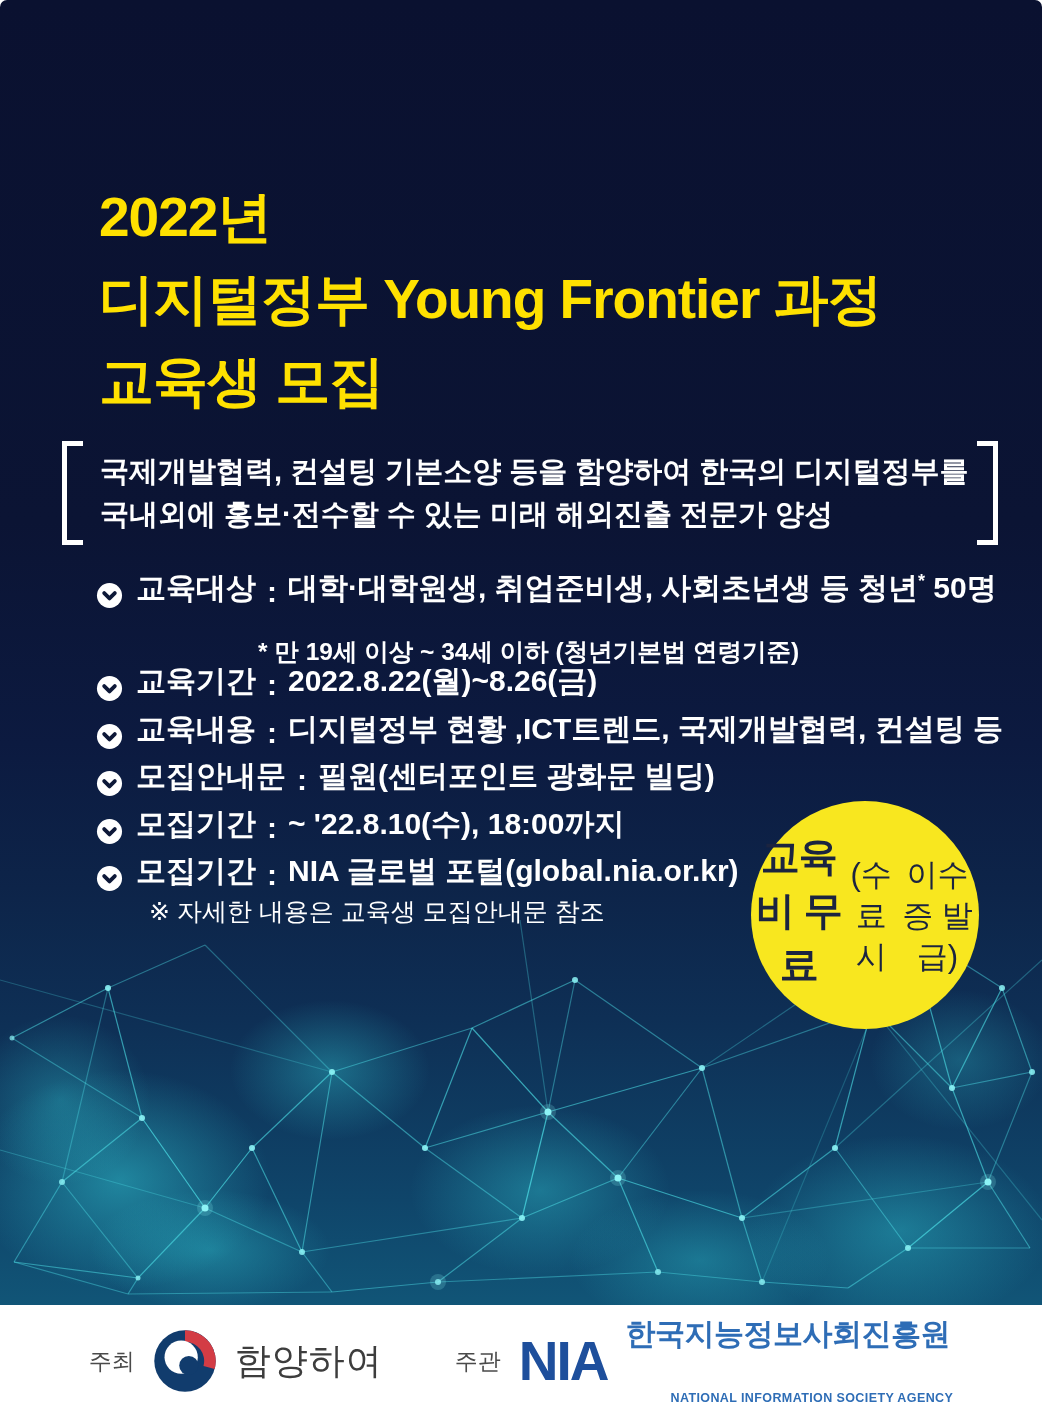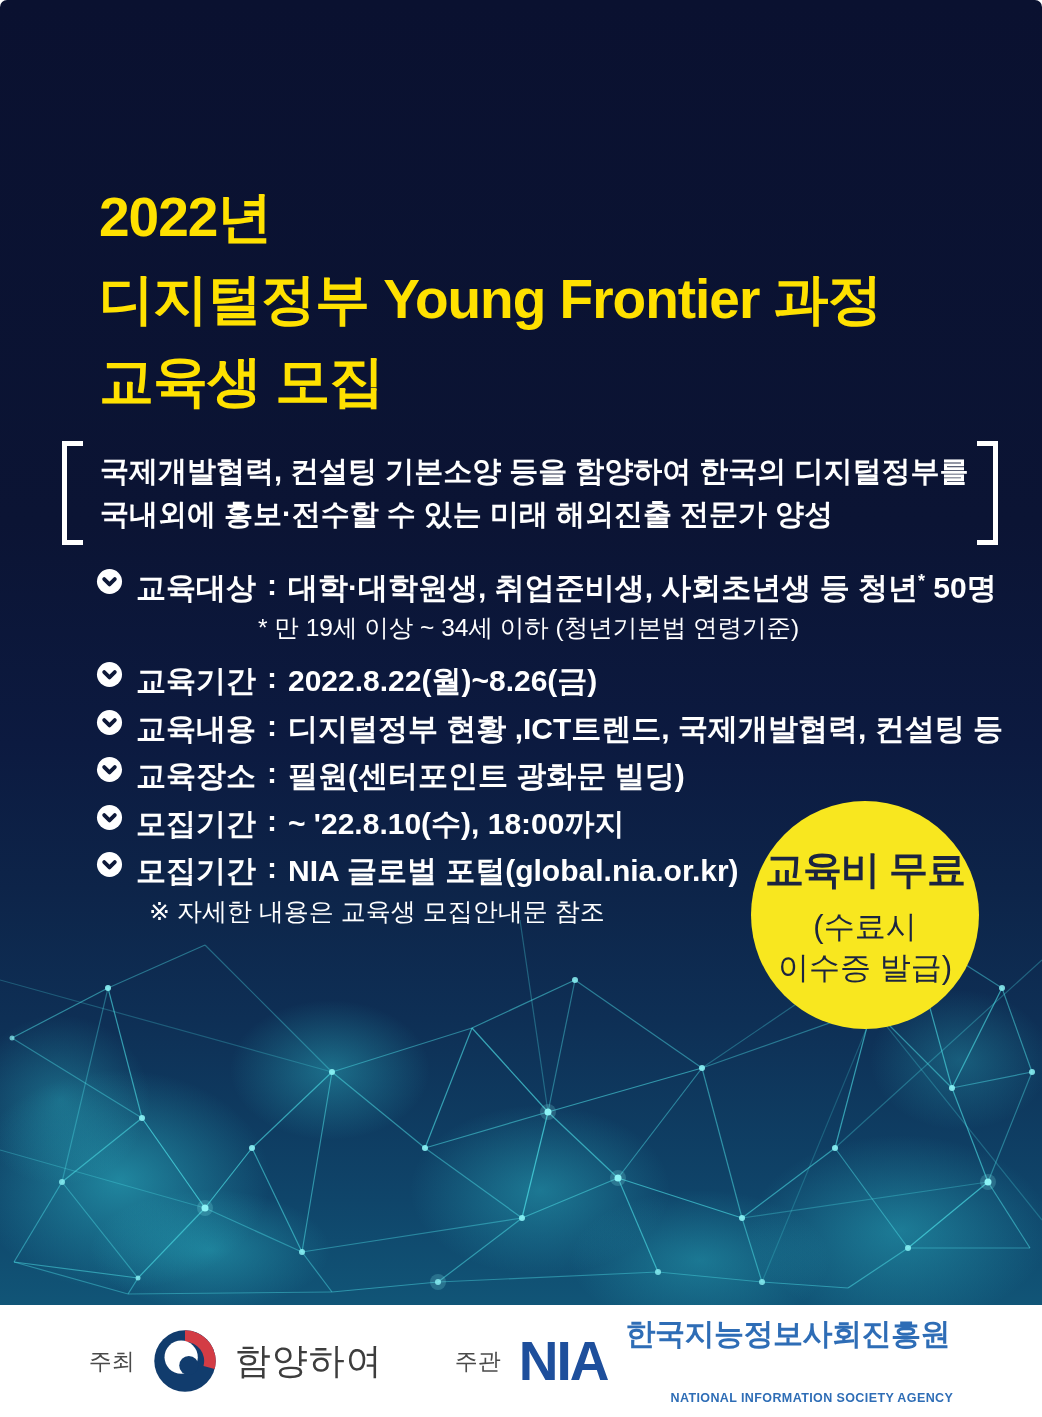--- a/index.html
+++ b/index.html
@@ -28,39 +28,39 @@
   .intro{position:absolute;left:62px;top:441px;z-index:3;display:flex;align-items:stretch;}
   .bracket{width:16px;flex:none;}
   .bracket.l{border-left:5px solid #fff;border-top:5px solid #fff;border-bottom:5px solid #fff;margin-right:17px;}
   .bracket.r{border-right:5px solid #fff;border-top:5px solid #fff;border-bottom:5px solid #fff;margin-left:17px;}
   .intro-text{
     color:#ffffff;font-size:29px;font-weight:700;line-height:43px;
     padding:9px 0;width:860px;white-space:nowrap;
   }
 
   .drow{
-    position:absolute;left:96px;z-index:3;display:flex;align-items:flex-start;
+    position:absolute;left:96px;z-index:3;display:flex;align-items:flex-end;
     color:#ffffff;font-size:30px;font-weight:700;white-space:nowrap;
   }
   .chev{width:27px;height:27px;margin-right:13px;flex:none;}
   .colon{margin:0 11px;}
   .sup{font-size:60%;vertical-align:super;}
   .note{
-    position:absolute;left:258px;top:611px;z-index:3;
-    color:#ffffff;font-size:24.5px;font-weight:400;white-space:nowrap;
+    position:absolute;left:258px;top:635px;z-index:3;
+    color:#ffffff;font-size:24.5px;font-weight:700;white-space:nowrap;
   }
   .footnote{
     position:absolute;left:149px;top:895px;z-index:3;
     color:#ffffff;font-size:25px;font-weight:400;white-space:nowrap;text-align:center;
   }
 
   .badge{
     position:absolute;left:751px;top:801px;width:228px;height:228px;z-index:4;
     border-radius:50%;background:#f8e71f;color:#1b2440;
-    display:flex;flex-direction:column;align-items:center;justify-content:center;
+    display:flex;flex-direction:row;align-items:center;justify-content:center;
     text-align:center;
   }
   .badge .b0{font-size:39px;font-weight:800;letter-spacing:-1px;margin-bottom:9px;}
   .badge .b1,.badge .b2{font-size:31px;font-weight:500;line-height:41px;}
 
   .network{position:absolute;left:0;top:920px;width:1042px;height:385px;z-index:1;}
 
   
   .footer{
     position:absolute;left:0;top:1305px;width:1042px;height:112px;
@@ -125,21 +125,21 @@
       <span class="lbl">교육내용</span>
       <span class="colon">:</span>
       <span class="val">디지털정부 현황 ,ICT트렌드, 국제개발협력, 컨설팅 등</span>
     </div>
 
     <div class="drow" style="top:756px">
       <svg class="chev" viewBox="0 0 28 28">
         <circle cx="14" cy="14" r="13" fill="#ffffff"></circle>
         <path d="M8.5 11.5 L14 17 L19.5 11.5" fill="none" stroke="#0d1838" stroke-width="4" stroke-linecap="round" stroke-linejoin="round"></path>
       </svg>
-      <span class="lbl">교육장소</span>
+      <span class="lbl">모집안내문</span>
       <span class="colon">:</span>
       <span class="val">필원(센터포인트 광화문 빌딩)</span>
     </div>
 
     <div class="drow" style="top:804px">
       <svg class="chev" viewBox="0 0 28 28">
         <circle cx="14" cy="14" r="13" fill="#ffffff"></circle>
         <path d="M8.5 11.5 L14 17 L19.5 11.5" fill="none" stroke="#0d1838" stroke-width="4" stroke-linecap="round" stroke-linejoin="round"></path>
       </svg>
       <span class="lbl">모집기간</span>

